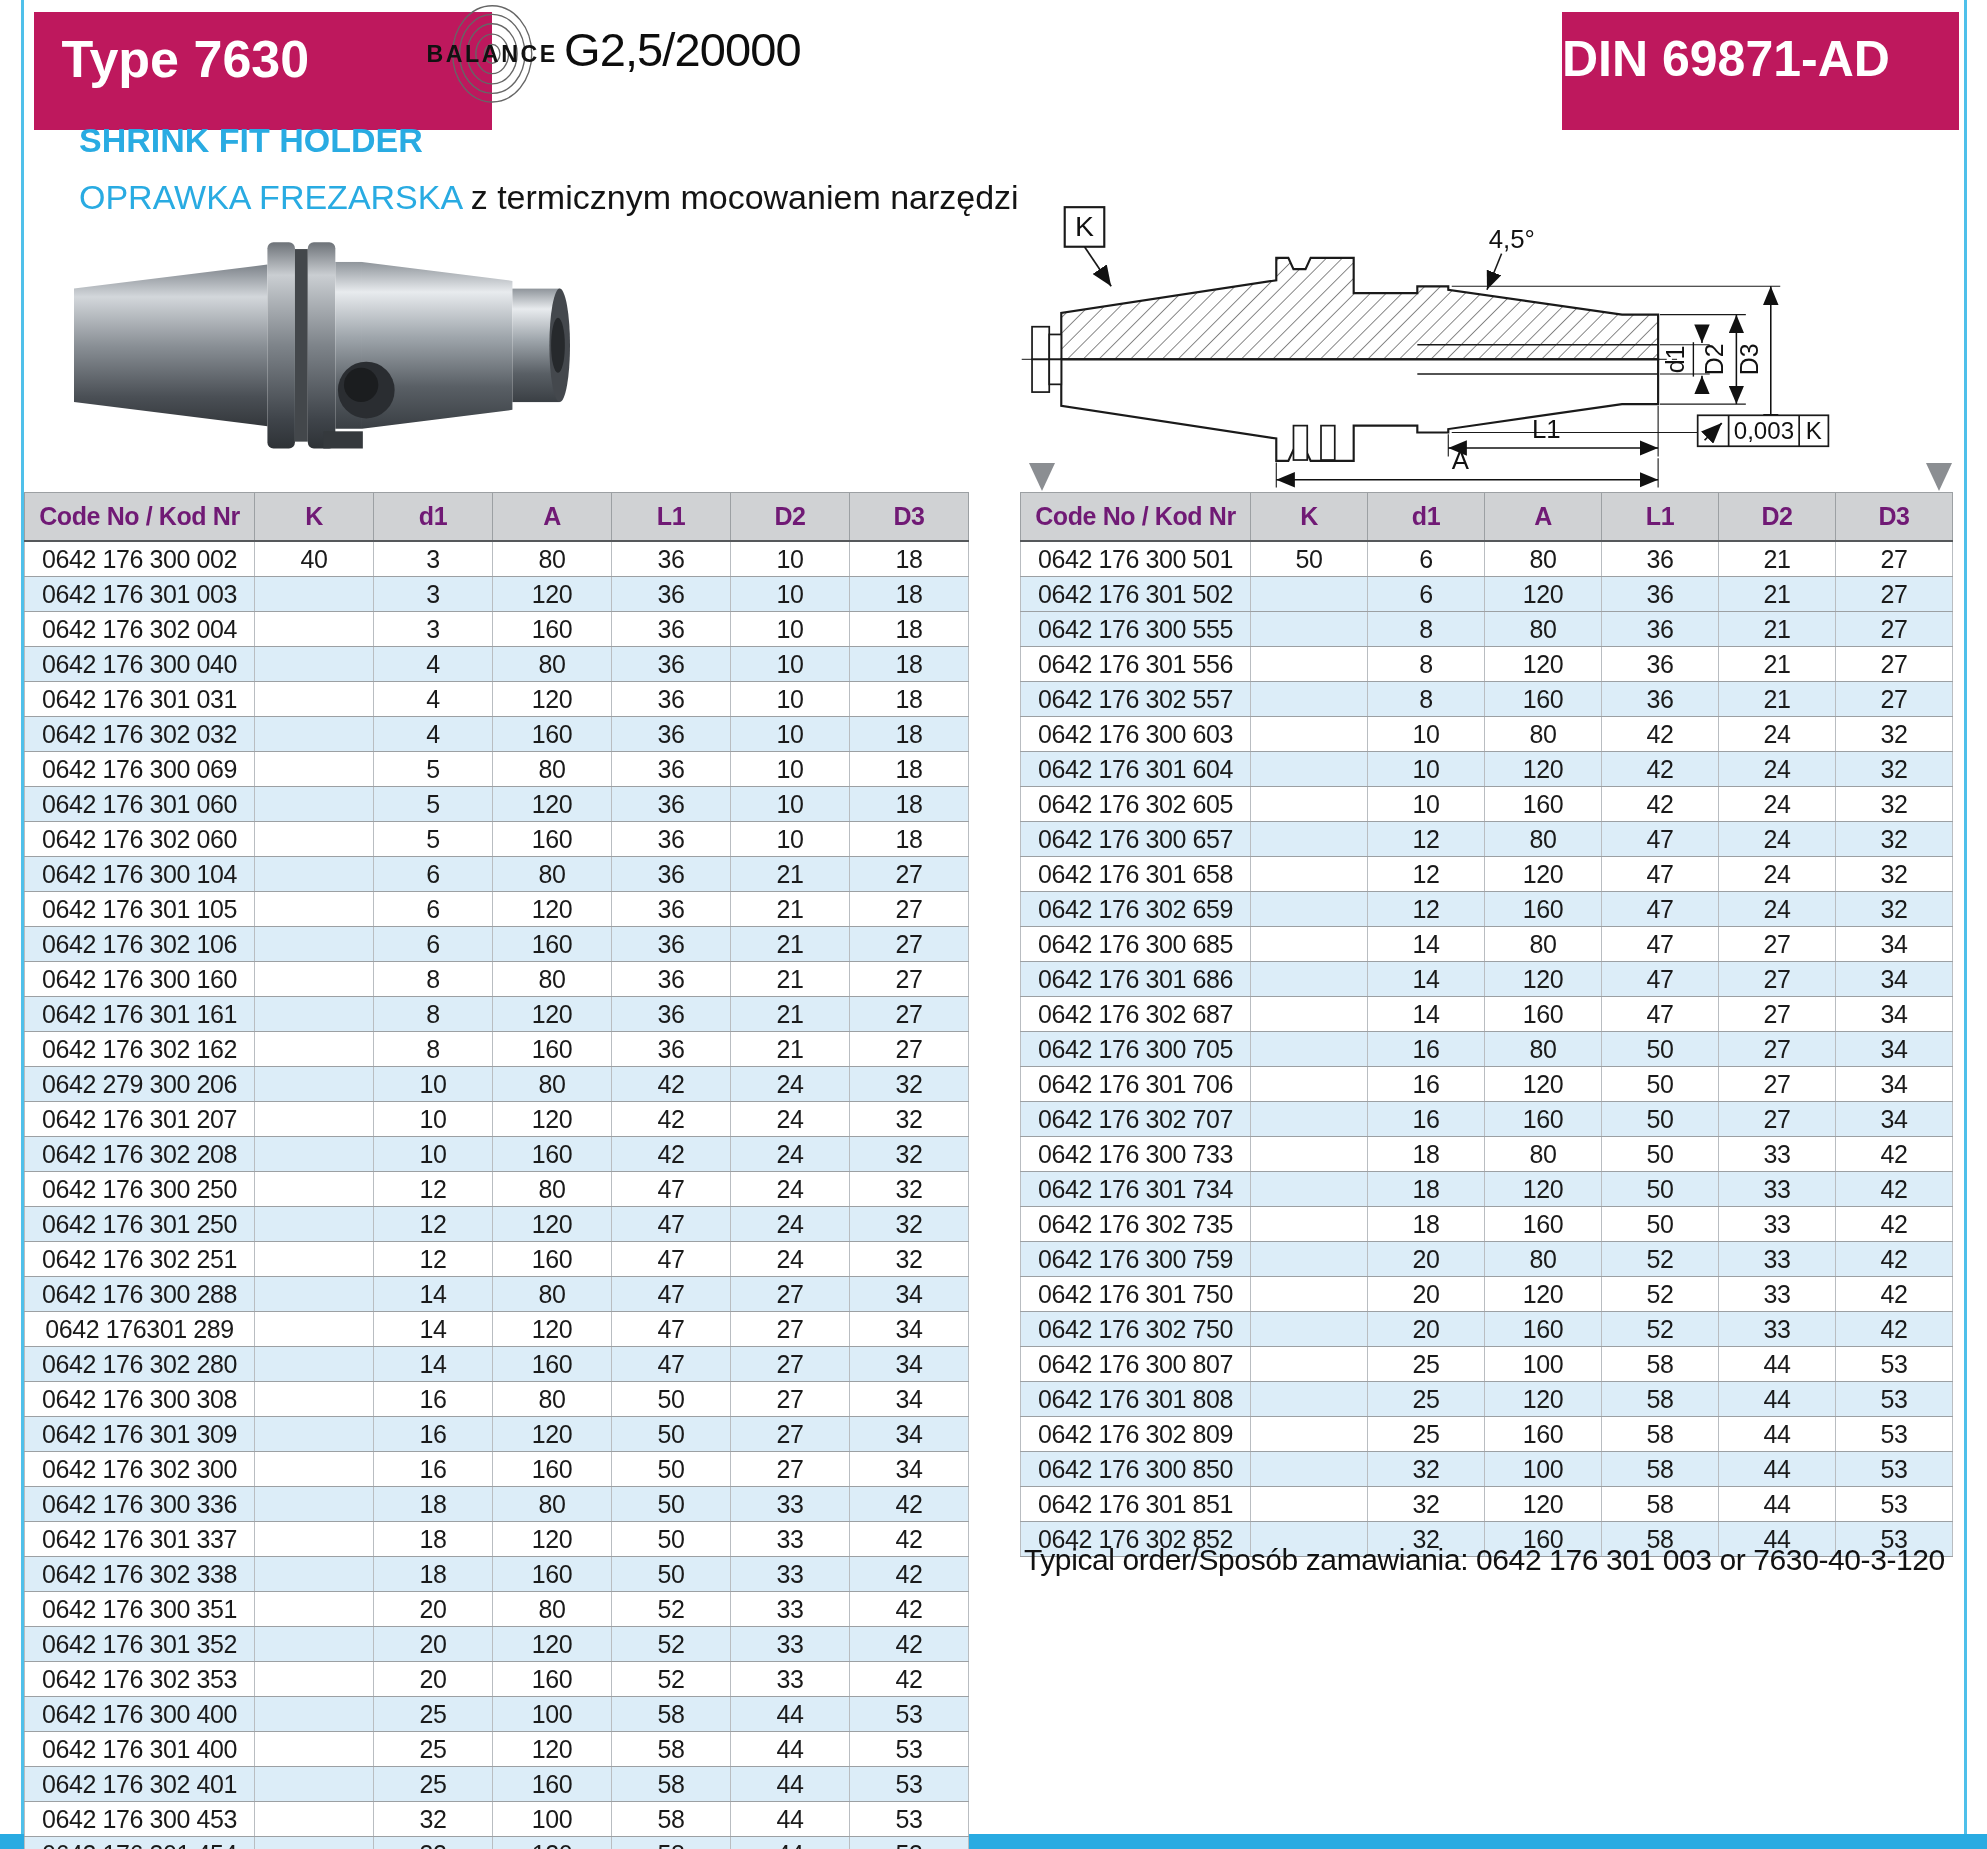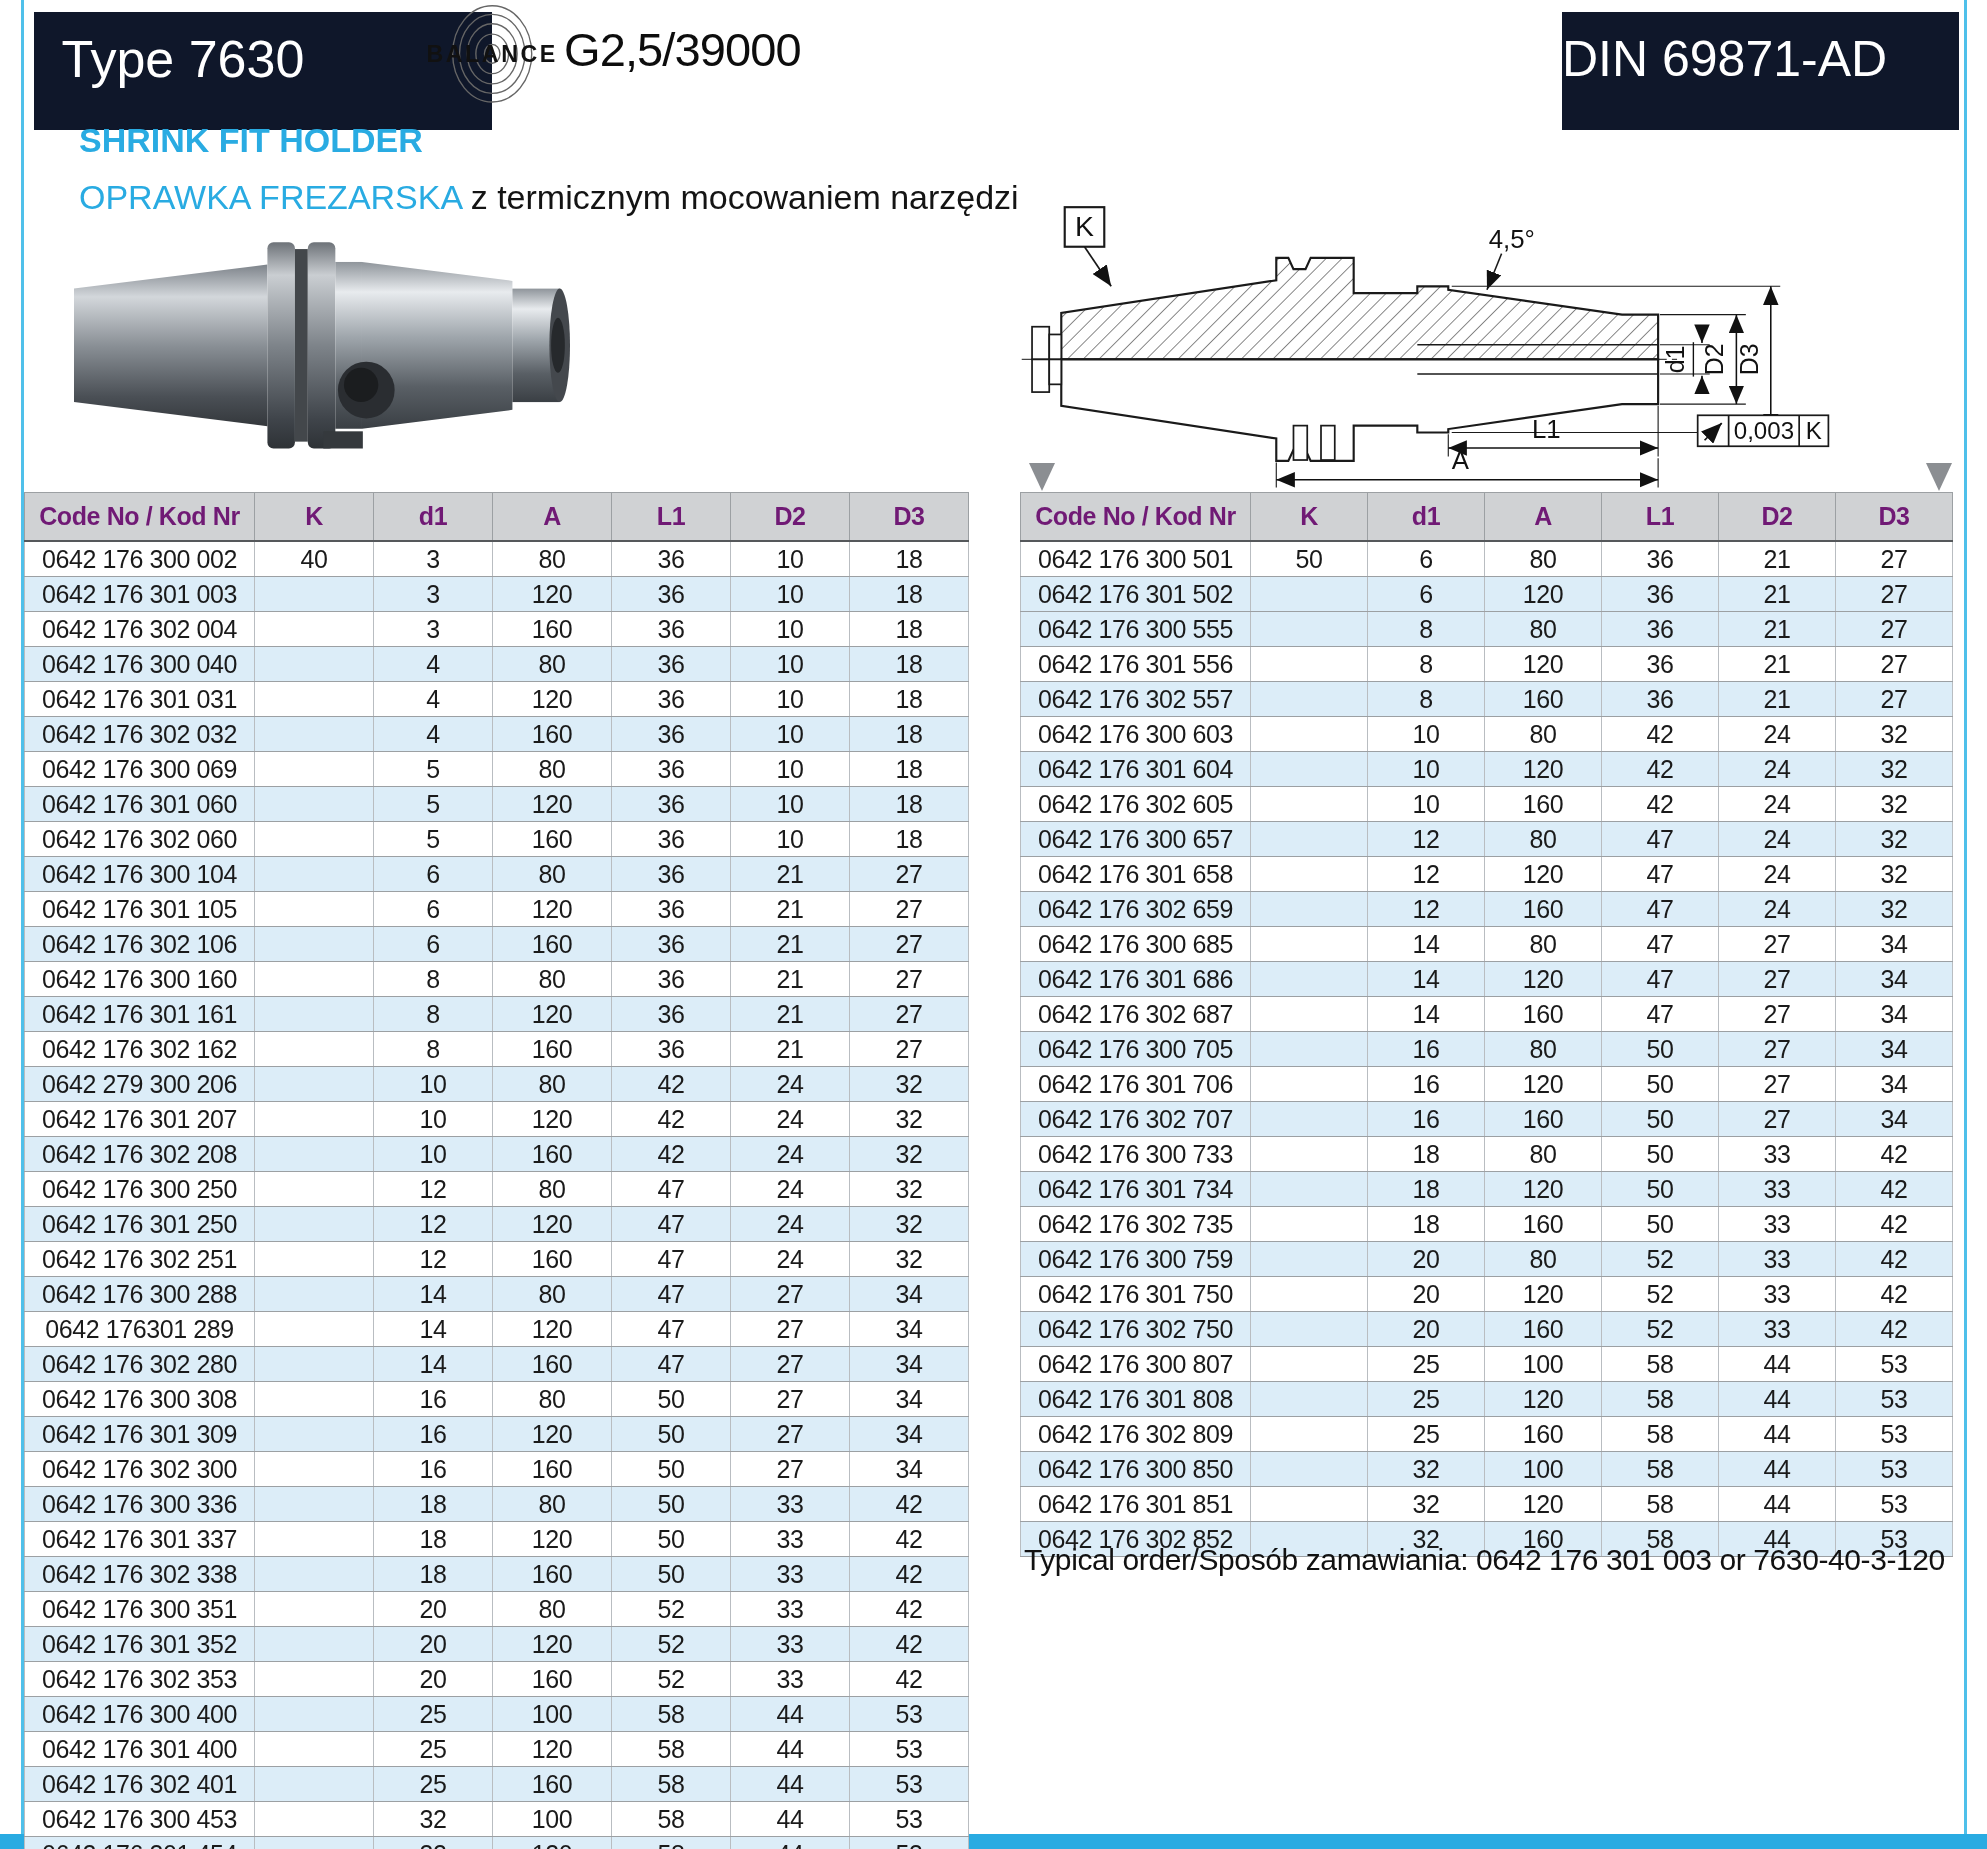--- a/index.html
+++ b/index.html
@@ -5,21 +5,21 @@
   html,body{margin:0;padding:0;}
   body{
     width:1987px;height:1850px;position:relative;background:#ffffff;
     font-family:"Liberation Sans", sans-serif;color:#141414;overflow:hidden;
   }
   
   .vline{position:absolute;top:0;width:3.4px;height:1850px;background:#4fc0ea;}
   .bottombar{position:absolute;left:0;top:1834px;width:1987px;height:15.5px;background:#29abe2;}
   
   .graybox{
-    position:absolute;background:#0f172a;color:#ffffff;font-weight:normal;
+    position:absolute;background:#be185d;color:#ffffff;font-weight:bold;
     height:118px;line-height:95px;font-size:52px;letter-spacing:0px;
   }
   .graybox.left{left:34px;top:12px;width:430px;padding-left:27.5px;}
   .graybox.right{left:1562px;top:12px;width:397px;text-align:left;font-size:50px;}
   
   #balance-svg{position:absolute;left:426px;top:1.7px;width:361px;height:108px;}
   .grade{
     position:absolute;left:564px;top:22.4px;font-size:47px;color:#0d0d0d;letter-spacing:-0.9px;
   }
   
@@ -70,21 +70,21 @@
 <svg id="balance-svg" viewBox="0 0 420 125">
   <g fill="none" stroke="#666" stroke-width="1.6">
     <ellipse cx="77" cy="60" rx="9" ry="11"></ellipse>
     <ellipse cx="77" cy="60" rx="19" ry="23"></ellipse>
     <ellipse cx="77" cy="60" rx="29" ry="35"></ellipse>
     <ellipse cx="77" cy="60" rx="38" ry="46"></ellipse>
     <ellipse cx="77" cy="60" rx="46" ry="56"></ellipse>
   </g>
   <text x="77" y="70" text-anchor="middle" font-family="Liberation Serif, serif" font-size="27" font-weight="600" letter-spacing="3">BALANCE</text>
 </svg>
-<div class="grade">G2,5/39000</div>
+<div class="grade">G2,5/20000</div>
 
 <div class="t-en">SHRINK FIT HOLDER</div>
 <div class="t-pl"><span class="hl">OPRAWKA FREZARSKA</span><span> z termicznym mocowaniem narzędzi</span></div>
 
 <svg id="photo-svg" viewBox="0 0 590 285">
   <defs>
     <linearGradient id="gCone" x1="0" y1="0" x2="0" y2="1">
       <stop offset="0" stop-color="#7d838a"></stop>
         <stop offset="0.2" stop-color="#d3d7db"></stop>
       <stop offset="0.5" stop-color="#8a9096"></stop>

